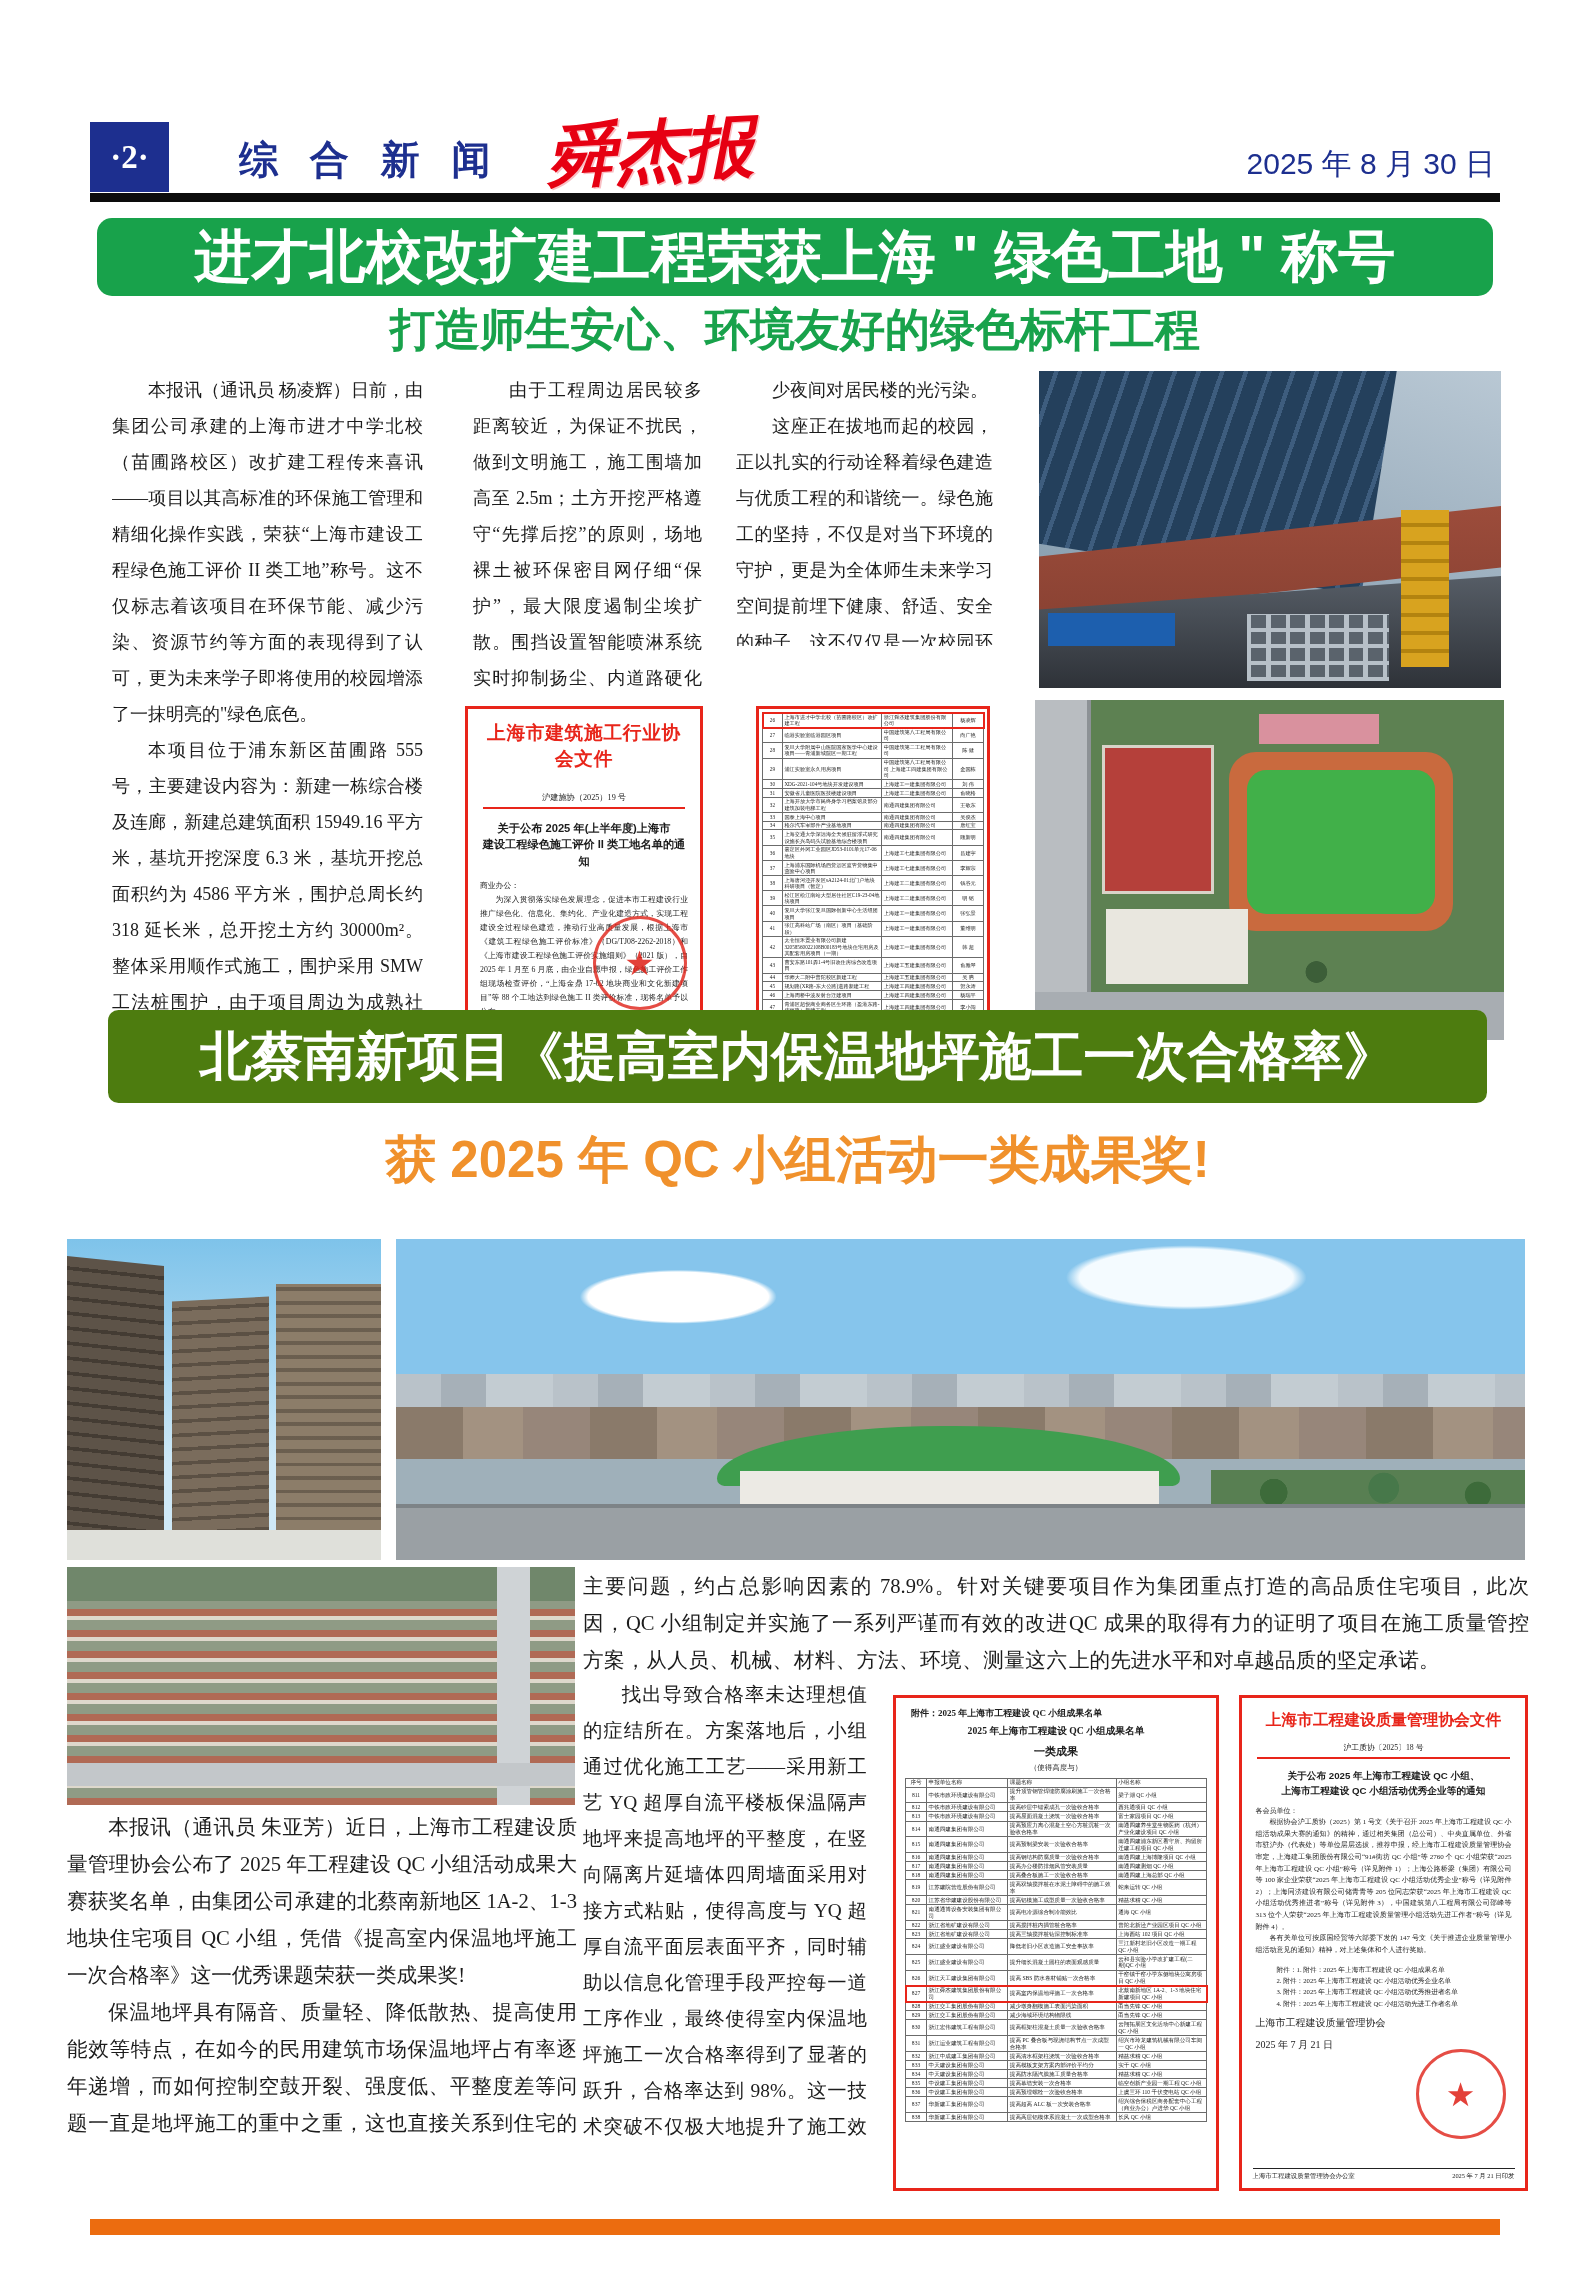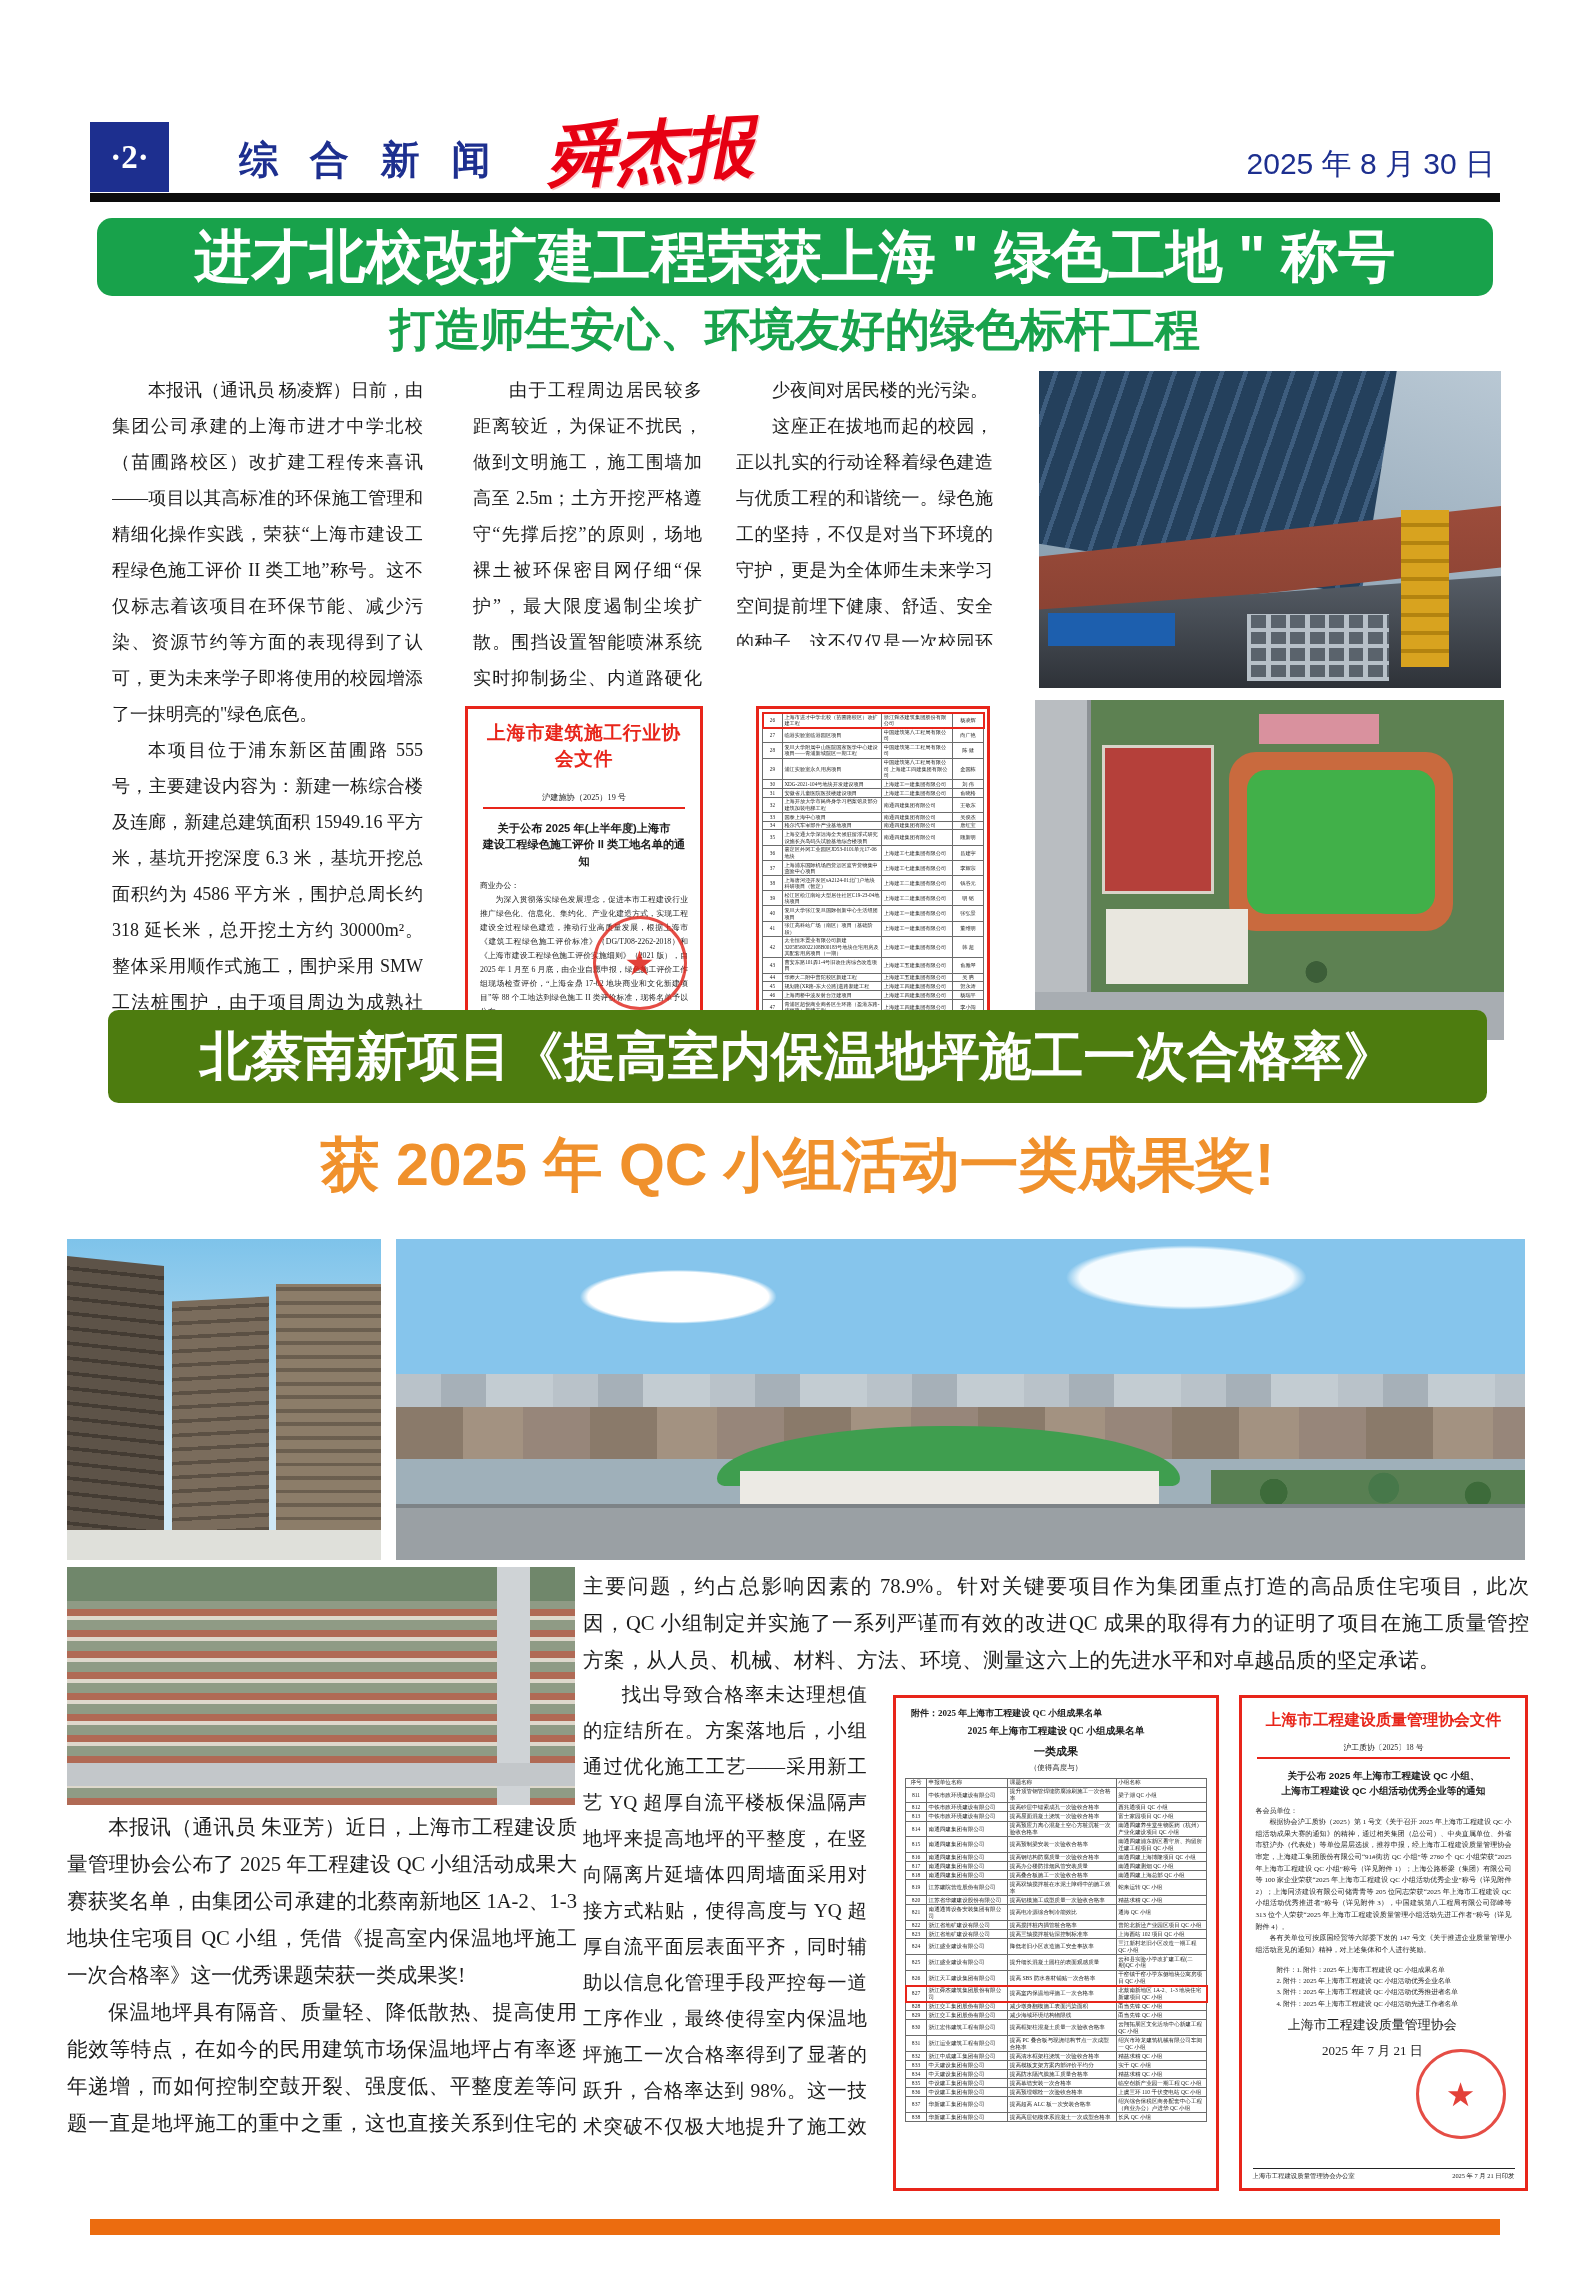--- a/index.html
+++ b/index.html
@@ -88,21 +88,21 @@
   .ph2 .field{position:absolute;left:212px;top:70px;width:188px;height:144px;background:#41b049;
        border-radius:19.4px;}
   .ph2 .bred{position:absolute;left:67px;top:45px;width:112px;height:149px;background:#b5403a;
        box-shadow:0 0 0 3px #d8d3c8 inset;}
   .ph2 .bwhite{position:absolute;left:71px;top:209px;width:142px;height:75px;background:#e9e7df;}
   .ph2 .bpink{position:absolute;left:224px;top:13.5px;width:120px;height:30px;background:#d9919e;}
 
   .orangebanner{left:108px;top:1010px;width:1379px;height:93px;background:#4d7c0f;border-radius:10.5px;
        display:flex;align-items:center;justify-content:center;color:#fff;font-size:52px;font-weight:bold;
        font-family:"Liberation Sans","DejaVu Sans",sans-serif;white-space:nowrap;}
-  .orangesub{left:108px;top:1126px;width:1379px;text-align:center;color:#f0912c;font-size:59px;
+  .orangesub{left:108px;top:1126px;width:1379px;text-align:center;color:#f0912c;font-size:51px;
        font-weight:bold;font-family:"Liberation Sans","DejaVu Sans",sans-serif;}
 
   .ph3{left:67px;top:1239px;width:314px;height:321px;background:linear-gradient(#7ec3ea,#cfe9f7 70%);}
   .ph3 .t1{position:absolute;left:0;top:22.4px;width:97px;height:299px;transform:skewY(6deg);
       background:repeating-linear-gradient(0deg,rgba(20,16,12,.35) 0 3.7px,transparent 3.7px 15px),#5d5348;}
   .ph3 .t2{position:absolute;left:105px;top:60px;width:97px;height:262px;transform:skewY(-3deg);
       background:repeating-linear-gradient(0deg,rgba(20,16,12,.3) 0 3.7px,transparent 3.7px 14px),#7a6c5c;}
   .ph3 .t3{position:absolute;left:209px;top:45px;width:105px;height:277px;
       background:repeating-linear-gradient(0deg,rgba(20,16,12,.28) 0 3.7px,transparent 3.7px 13.5px),#8c7d69;}
   .ph3 .pod{position:absolute;left:0;bottom:0;width:100%;height:30px;background:#dfe0da;}
@@ -157,21 +157,21 @@
       font-family:"Liberation Sans","DejaVu Sans",sans-serif;}
   .doc4 .dnum{font-size:7.8px;text-align:center;margin-top:10.5px;}
   .doc4 .dhr{height:2.2px;background:#e8251a;margin:4.5px 1.5px 9px 1.5px;}
   .doc4 .dsubject{font-size:9.7px;font-weight:bold;text-align:center;line-height:15px;
       font-family:"Liberation Sans","DejaVu Sans",sans-serif;}
   .doc4 .dbody{margin-top:7.5px;font-size:7px;line-height:11.6px;text-align:justify;}
   .doc4 .dbody p{margin:0;text-indent:2em;}
   .doc4 .dbody p.noi{text-indent:0;}
   .doc4 .atts{margin-top:7.5px;font-size:6.7px;line-height:11.2px;padding-left:21px;}
   .doc4 .atts div{margin:0;}
-  .doc4 .dsign{font-size:13px;text-align:center;margin-top:7.5px;padding-right:22.4px;}
+  .doc4 .dsign{font-size:10px;text-align:left;margin-top:7.5px;padding-right:22.4px;}
   .doc4 .dfoot{position:absolute;left:10.5px;right:10.5px;bottom:7.5px;border-top:1.1px solid #222;
       display:flex;justify-content:space-between;font-size:6.4px;padding-top:3px;}
 
   .footerbar{left:90px;top:2219px;width:1410px;height:16.4px;background:#ec6c0f;}
 </style>
 </head>
 <body>
 
 <div>
 

